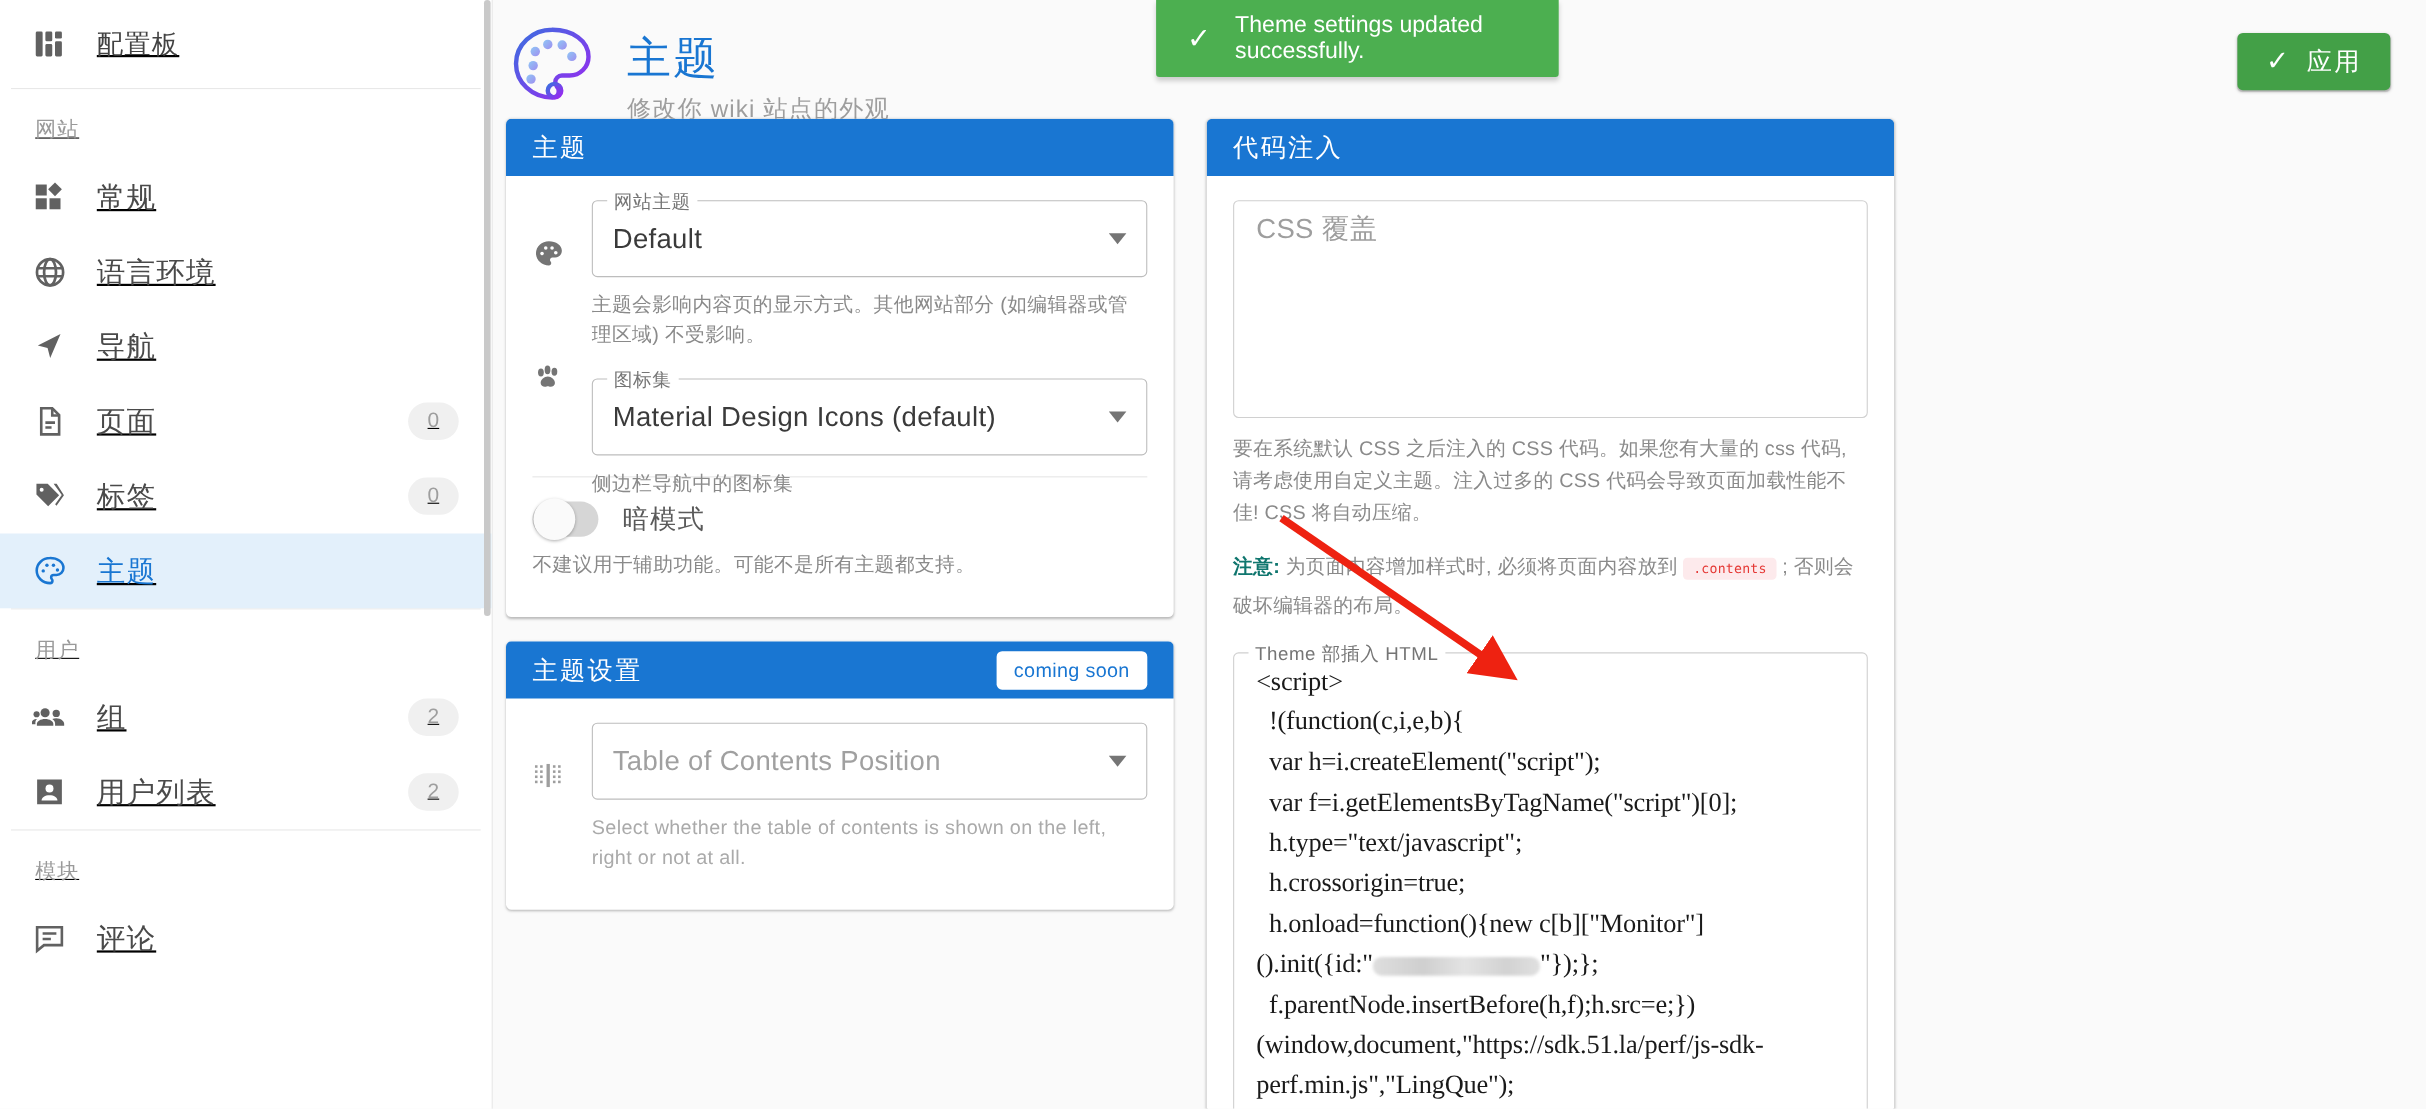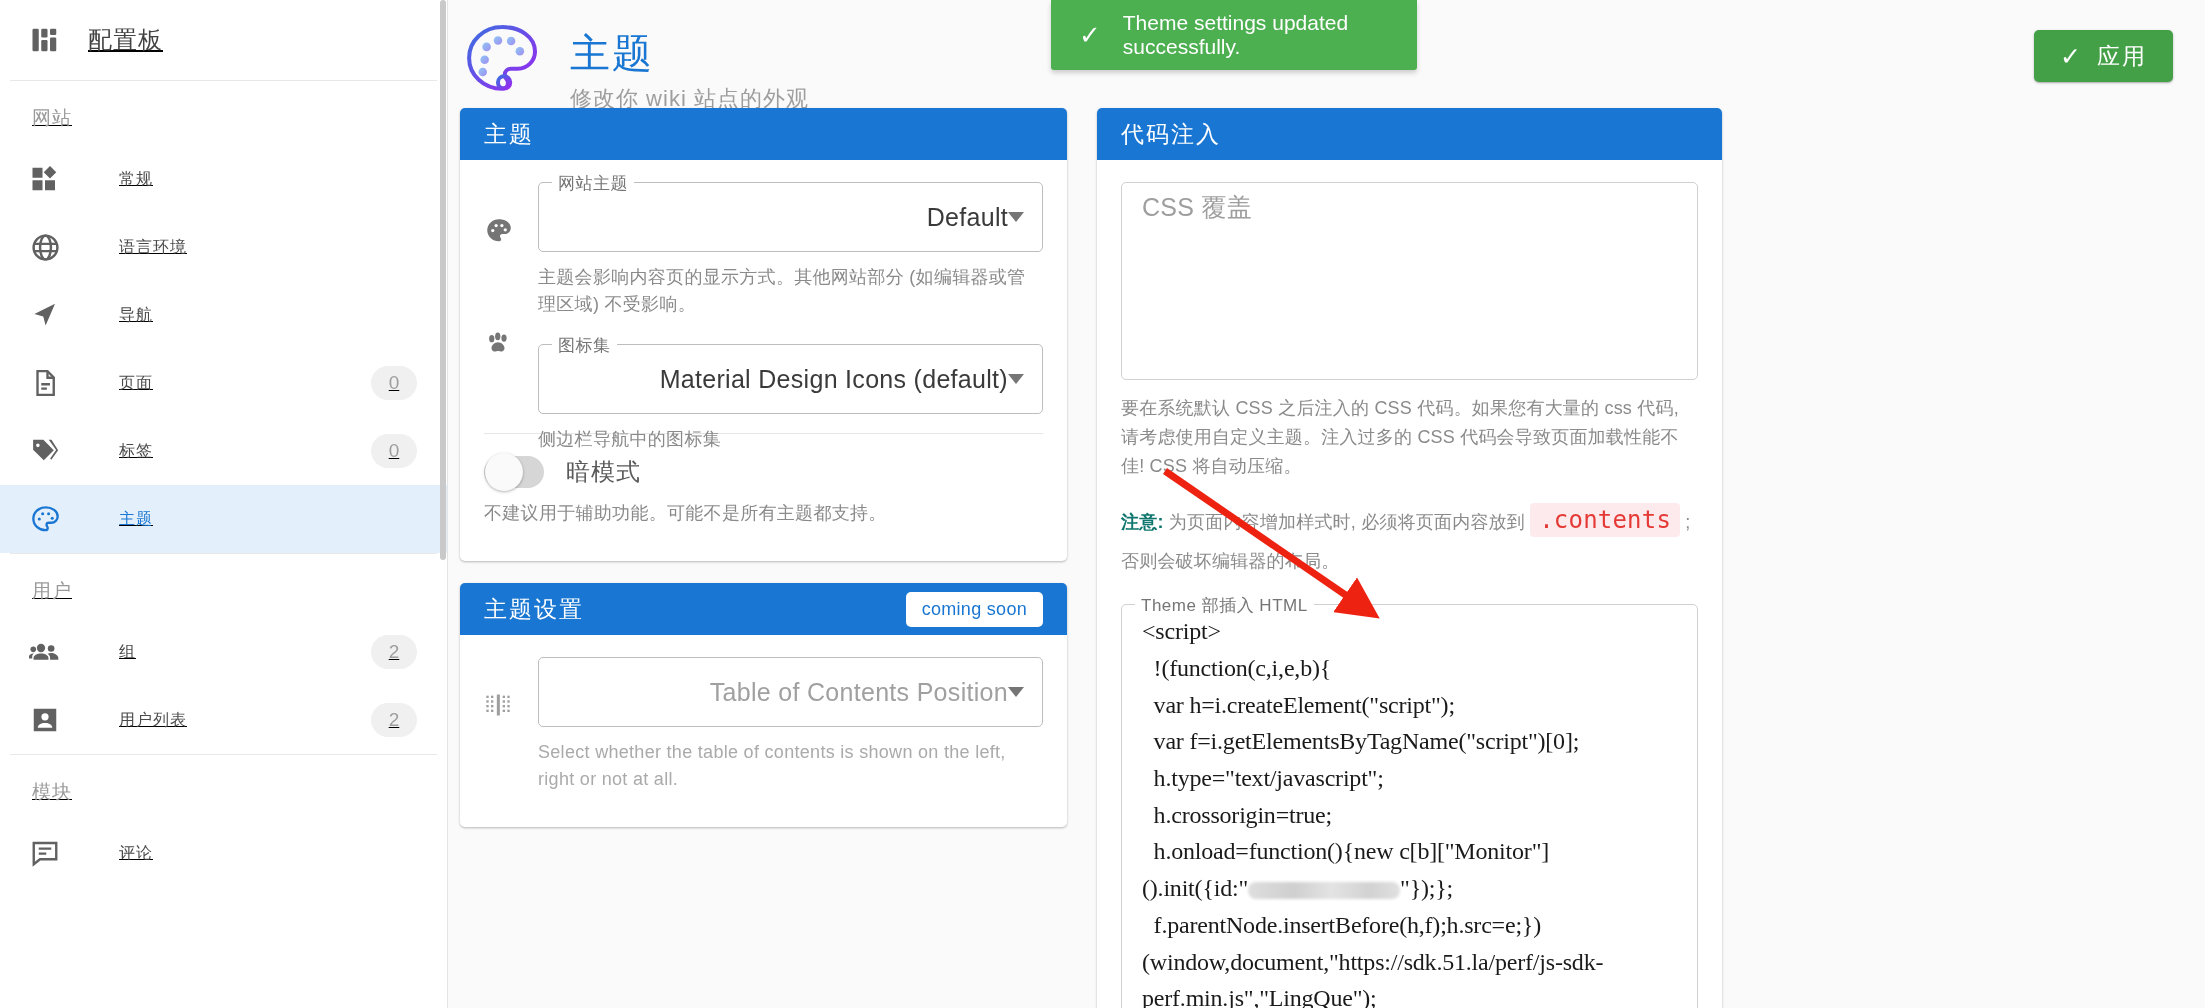--- a/index.html
+++ b/index.html
@@ -22,21 +22,21 @@
   }
   .sb-brand .lbl { font-size: 24px; color: #424242; letter-spacing: 1px; }
   .sb-sep { height: 1px; background: #e8e8e8; margin: 0 10px; }
   .sb-section {
     font-size: 19px; color: #9a9a9a; padding: 24px 0 14px 32px; letter-spacing: 1px;
   }
   .sb-item {
     display: flex; align-items: center; height: 68px; padding-left: 28px;
     gap: 26px; position: relative; cursor: pointer;
   }
-  .sb-item .lbl { font-size: 16px; color: #4a4a4a; letter-spacing: 1px; flex: 1; margin-left: 31px; }
+  .sb-item .lbl { font-size: 26px; color: #4a4a4a; letter-spacing: 1px; flex: 1; }
   .sb-item.active { background: #e3f0fb; }
   .sb-item.active .lbl { color: #1976d2; }
   .sb-badge {
     min-width: 46px; height: 34px; border-radius: 17px; background: #f0f0f0;
     color: #9e9e9e; font-size: 19px; display: flex; align-items: center;
     justify-content: center; margin-right: 30px; padding: 0 12px;
   }
   .icn { width: 34px; height: 34px; display: flex; align-items: center; justify-content: center; flex: 0 0 34px; }
   .icn svg { display: block; }
   .sb-scrollbar {
@@ -92,21 +92,20 @@
   .card-body { padding: 22px 24px 8px 24px; }
 
   .field-row { display: flex; align-items: flex-start; gap: 20px; }
   .field-icon { width: 34px; flex: 0 0 34px; padding-top: 34px; }
   .field-wrap { flex: 1; }
 
   .outlined {
     position: relative; border: 1px solid #bdbdbd; border-radius: 5px;
     height: 70px; display: flex; align-items: center; padding: 0 18px;
     background: #fff;
-    text-align: right;
   }
   .outlined .legend {
     position: absolute; top: -11px; left: 13px; background: #fff; padding: 0 6px;
     font-size: 17px; color: #757575; letter-spacing: .5px;
   }
   .outlined .value { font-size: 25px; color: #3a3a3a; flex: 1; letter-spacing: .3px; }
   .outlined .value.placeholder { color: #a0a0a0; }
   .caret { width: 0; height: 0; border-left: 8px solid transparent;
            border-right: 8px solid transparent; border-top: 10px solid #757575; }
   .hint { font-size: 18px; color: #8a8a8a; margin: 12px 0 26px 0; letter-spacing: .3px; line-height: 1.5; }
@@ -141,21 +140,21 @@
   .redacted {
     display: inline-block; width: 152px; height: 17px; vertical-align: middle;
     background: linear-gradient(90deg,#dedede,#cfcfcf 30%,#e3e3e3 55%,#d2d2d2 80%,#e0e0e0);
     border-radius: 8px; filter: blur(1.4px);
   }
   .note-p { font-size: 18px; color: #8a8a8a; line-height: 1.6; margin: 14px 0 0 0; letter-spacing: .2px; }
   .note-warn { font-size: 18px; color: #8a8a8a; line-height: 1.9; margin: 18px 0 0 0; letter-spacing: .2px; }
   .note-warn b { color: #0f766e; text-align: right; }
   .codechip {
     font-family: "DejaVu Sans Mono", monospace; background: #fdeaec; color: #e53935;
-    padding: 3px 9px; border-radius: 4px; font-size: 24px;
+    padding: 3px 9px; border-radius: 4px; font-size: 12px;
   }
 
   .arrow-layer { position: absolute; inset: 0; pointer-events: none; z-index: 60; }
 </style>
 </head>
 <body>
 
 <div id="app">
 
   <aside class="sidebar">

